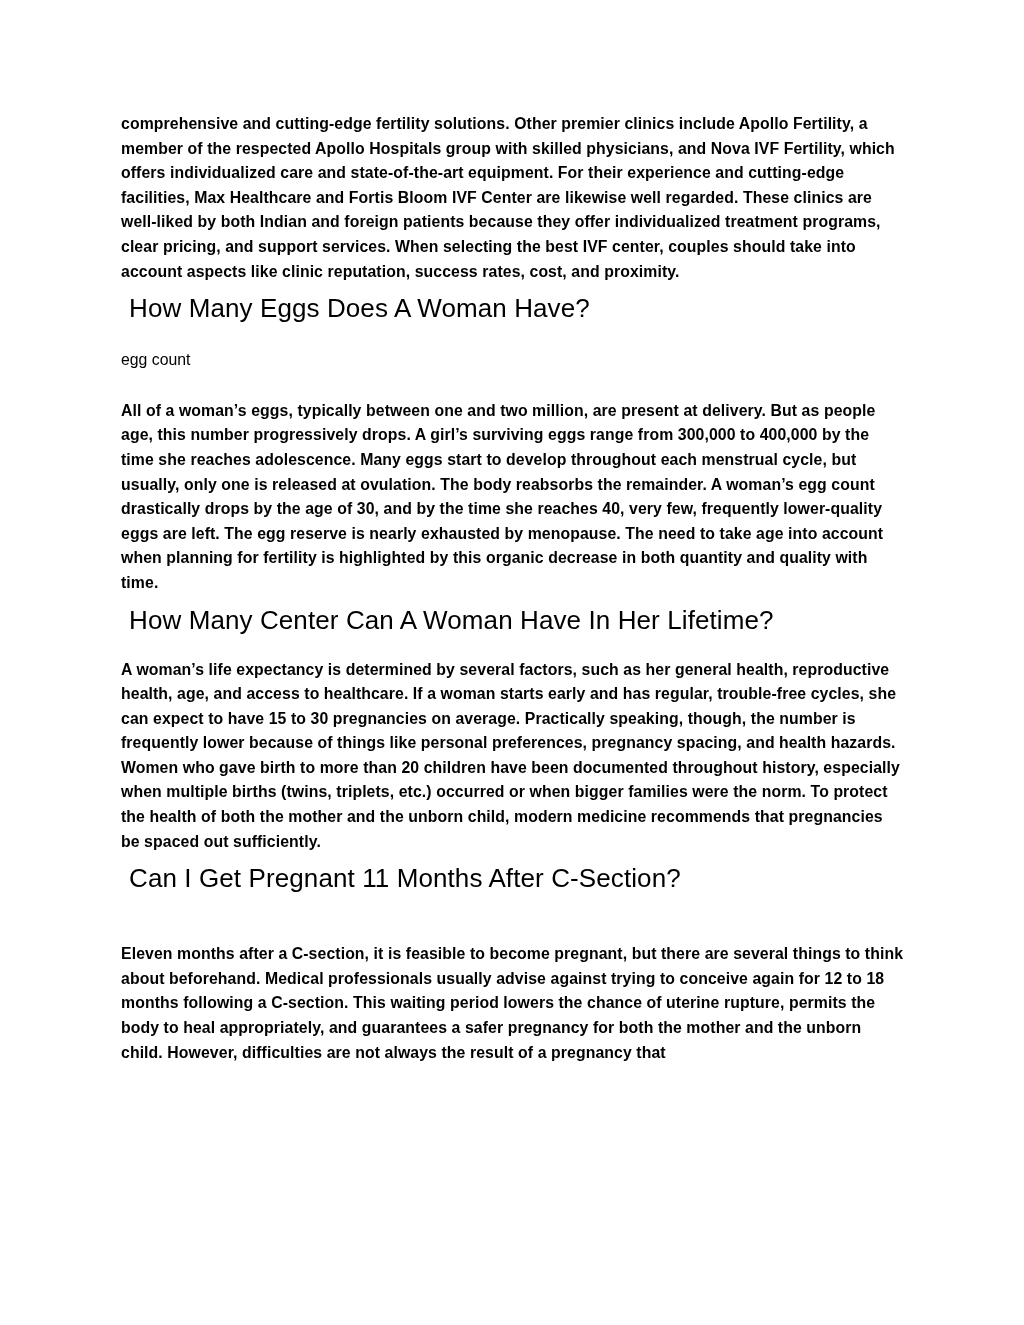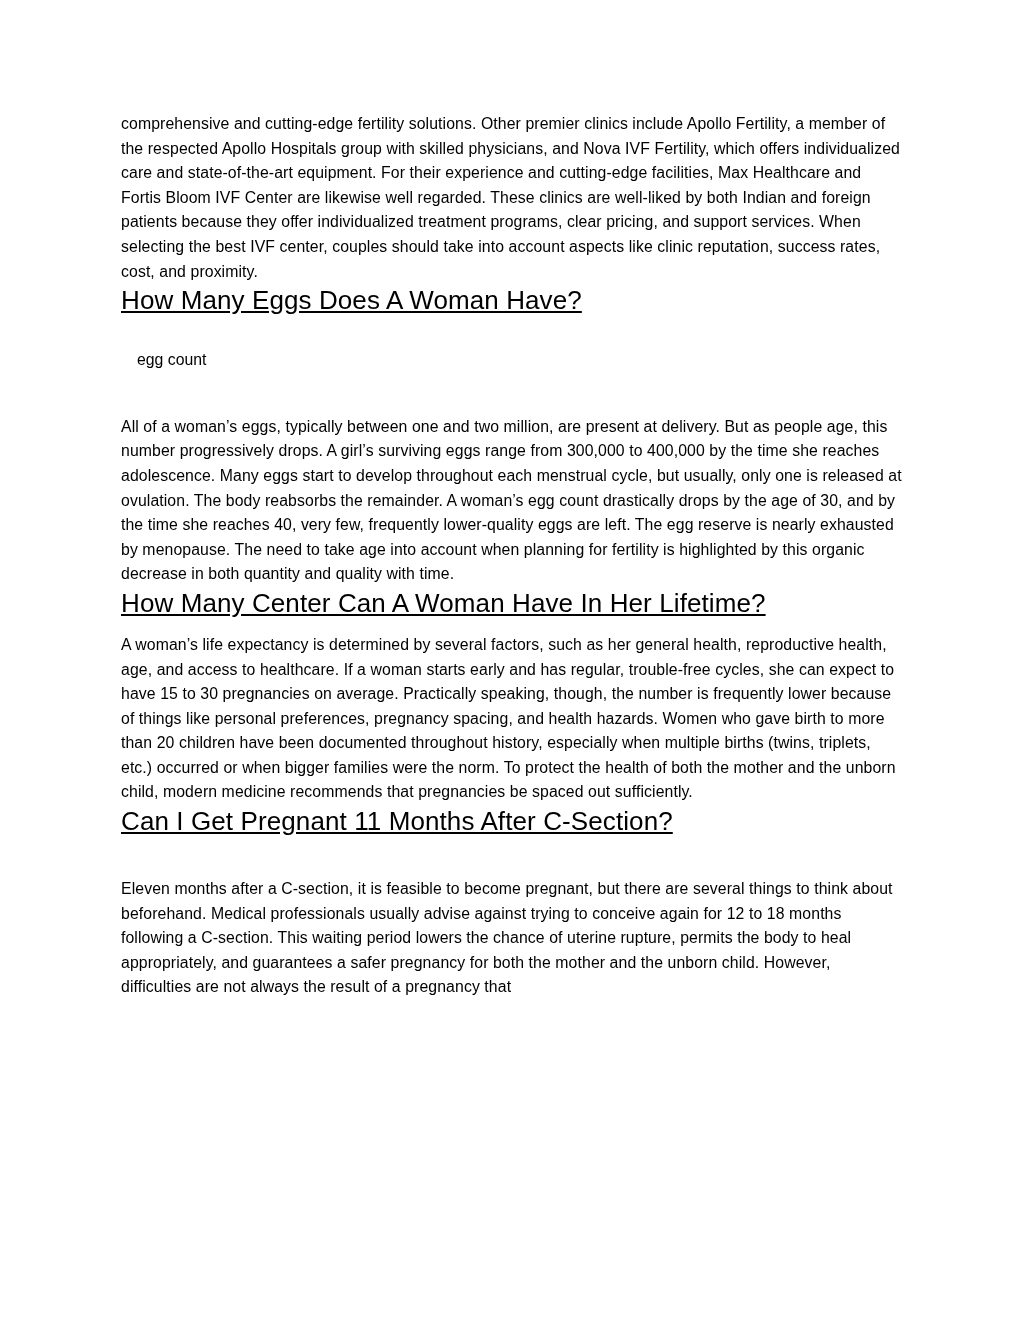--- a/index.html
+++ b/index.html
@@ -19,34 +19,34 @@
     padding: 112px 120px 0 121px;
   }
   .content {
     width: 784px;
   }
   p.body {
     font-size: 15.8px;
     line-height: 24.6px;
     margin: 0 0 0 0;
     letter-spacing: 0.1px;
+    font-weight: bold;
   }
   h1.heading {
     font-size: 26px;
     font-weight: 400;
     line-height: 32px;
-    margin: 0;
+    margin: 8px;
     letter-spacing: 0.1px;
-    text-decoration: underline;
   }
   .gap-after-intro { margin-top: 56px; }
   .subtext {
     font-size: 15.8px;
     line-height: 24.6px;
-    margin: 16px;
+    margin: 0;
     padding-top: 16px;
   }
   .para-after-subtext { padding-top: 26px; }
   .gap-before-heading { margin-top: 58px; }
   .para-after-heading { padding-top: 14px; }
   .para-after-heading-loose { padding-top: 40px; }
 </style>
 </head>
 <body>
 

